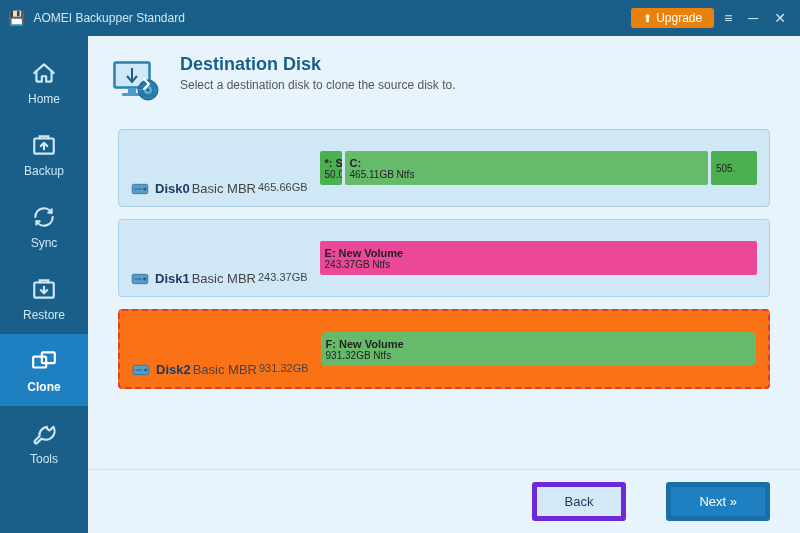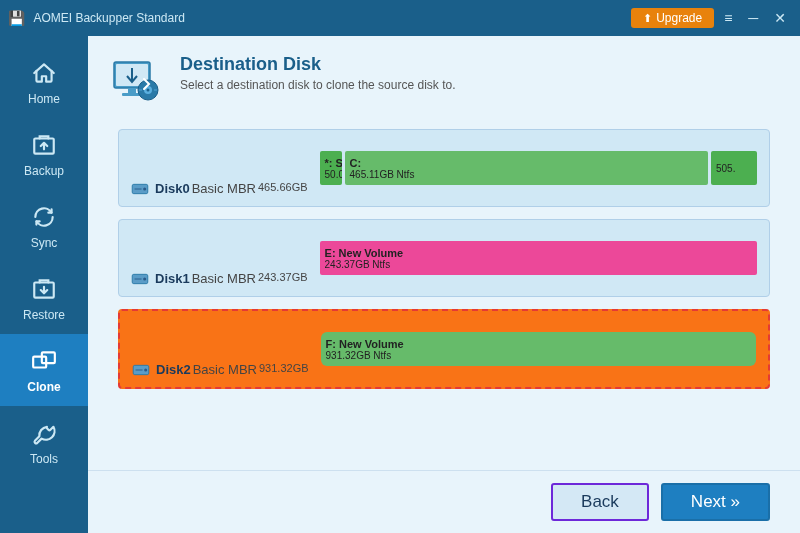--- a/index.html
+++ b/index.html
@@ -239,26 +239,27 @@
       display: flex;
       justify-content: flex-end;
       align-items: center;
       padding: 12px 30px;
       gap: 12px;
       background: #e8f4fb;
       border-top: 1px solid #cde0ef;
     }
     .footer-btn {
       padding: 7px 28px;
-      font-size: 17px;
+      font-size: 13px;
       border-radius: 3px;
       cursor: pointer;
-      border: 2px solid #6d28d9;
+      border: 5px solid #6d28d9;
       background: #d4e8f5;
       color: #1a3a5c;
+      margin-left: 28px;
     }
     .footer-btn.primary {
       background: #1e7fc1;
       color: white;
       border-color: #1a6fa8;
       display: flex;
       align-items: flex-end;
       gap: 4px;
     }
 

